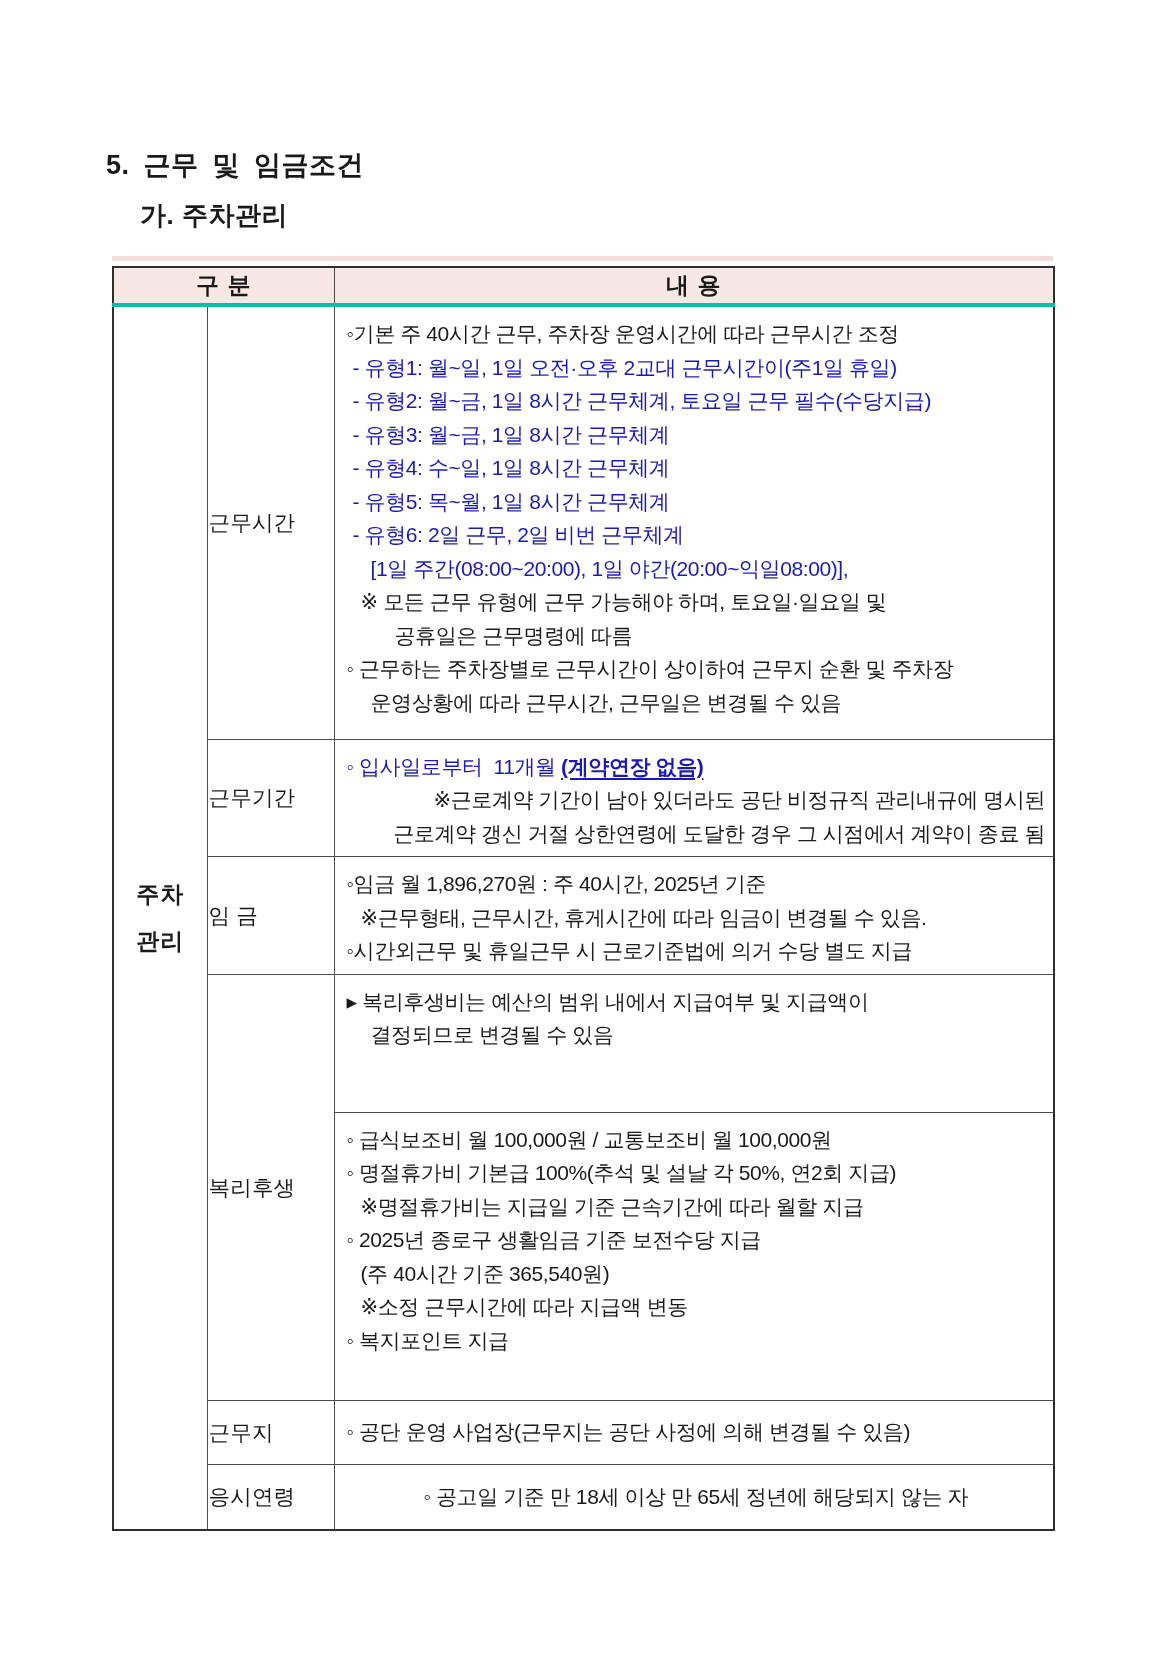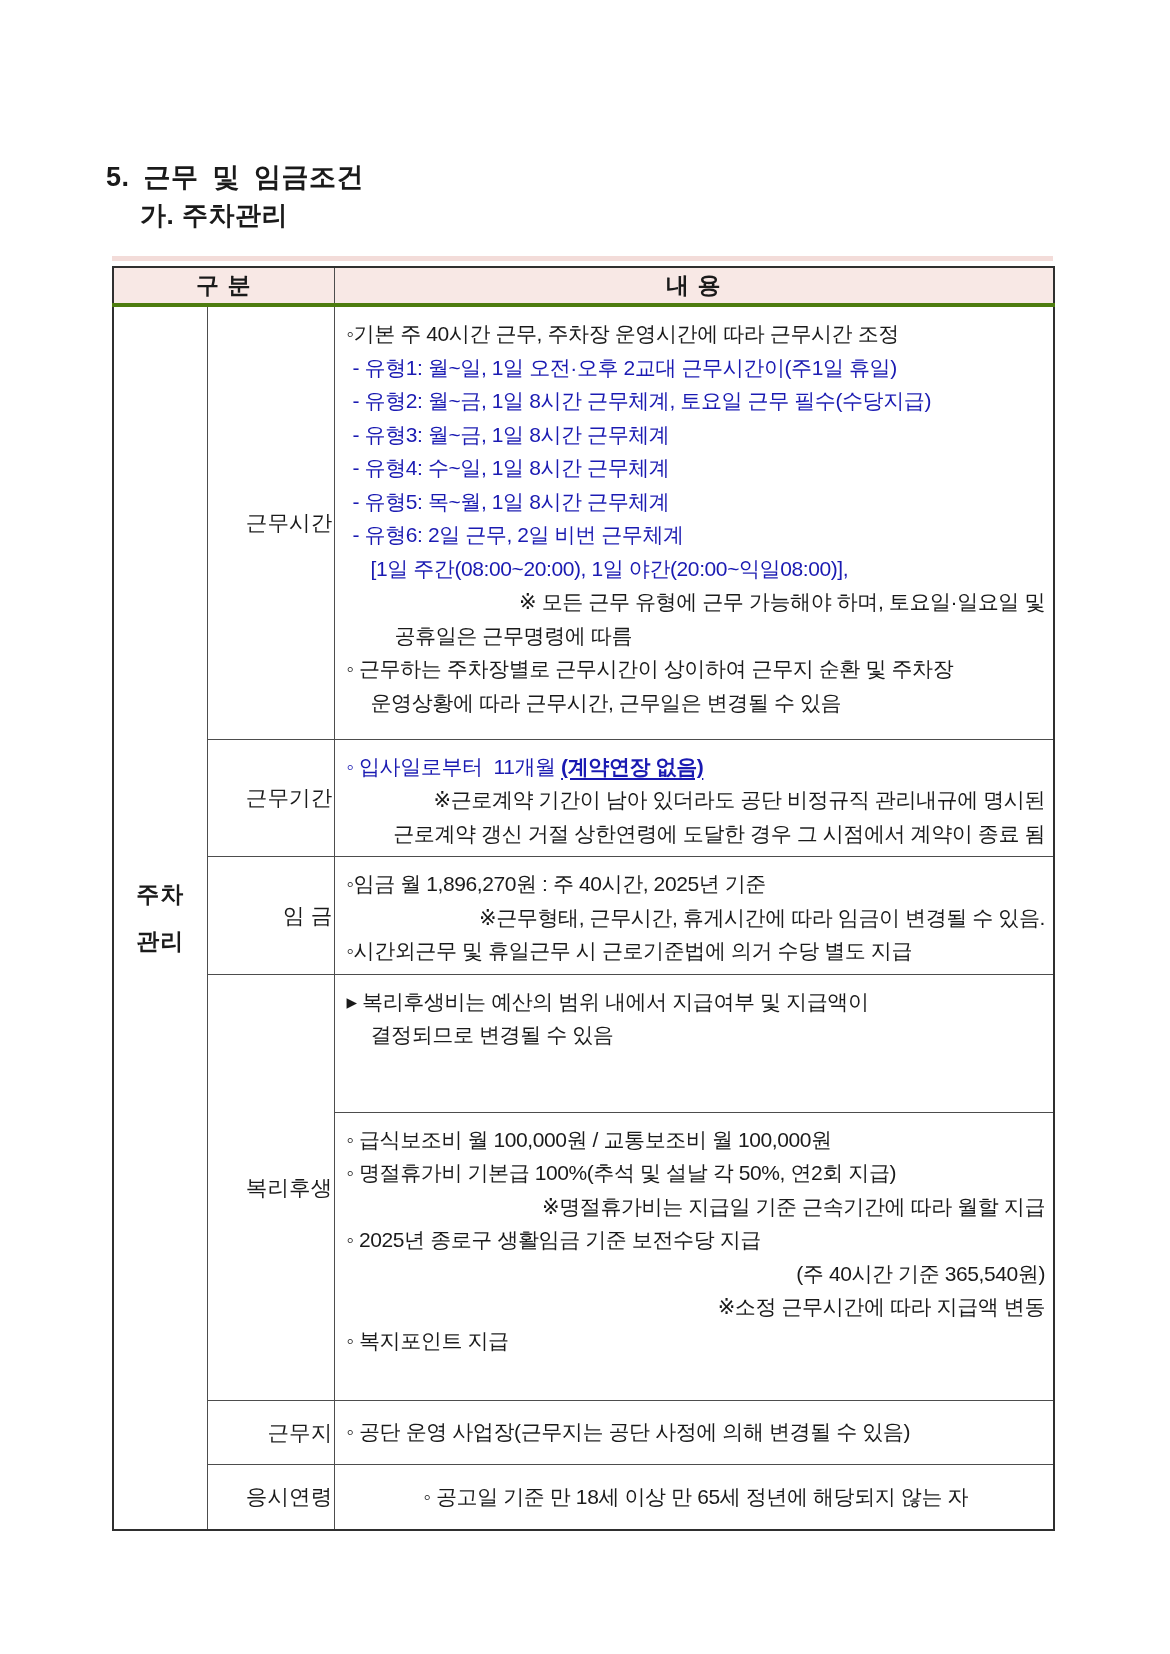--- a/index.html
+++ b/index.html
@@ -3,21 +3,21 @@
 <meta charset="utf-8">
 <style>
   html,body{margin:0;padding:0;}
   body{
     width:1170px;height:1654px;background:#ffffff;
     font-family:"Liberation Sans","DejaVu Sans",sans-serif;
     color:#1a1a1a;
   }
   .page{position:relative;width:1170px;height:1654px;overflow:hidden;}
   .title{
-    position:absolute;left:106px;top:159px;
+    position:absolute;left:106px;top:147px;
     font-size:27px;font-weight:600;letter-spacing:0.5px;word-spacing:6px;
   }
   .subtitle{
     position:absolute;left:140px;top:198px;
     font-size:26px;font-weight:600;letter-spacing:0.5px;
   }
   .pink-strip{
     position:absolute;left:112px;top:256px;width:941px;height:5px;
     background:#f3dcd9;
   }
@@ -28,51 +28,51 @@
   }
   col.c1{width:94px;}
   col.c2{width:127px;}
   col.c3{width:720px;}
   .cond th,.cond td{
     border:1px solid #4d4d4d;box-sizing:border-box;
     font-size:21.5px;
   }
   .cond thead th{
     height:38px;background:#f8e8e5;
-    border-bottom:4px solid #4d7c0f;
+    border-bottom:4px solid #14b8a6;
     font-weight:700;font-size:23px;text-align:center;vertical-align:middle;
     letter-spacing:1px;
   }
   td.group{
     text-align:center;vertical-align:middle;
     font-weight:700;font-size:23px;line-height:47px;letter-spacing:1px;
   }
   td.label{
-    text-align:right;vertical-align:middle;
+    text-align:left;vertical-align:middle;
     font-weight:500;font-size:21.5px;letter-spacing:0.2px;
   }
   td.content{
     vertical-align:top;padding:10px 8px 6px 8px;
   }
   td.content .line{
     white-space:pre;line-height:33.5px;font-size:21px;
     letter-spacing:-0.4px;font-weight:500;
   }
   td.center{vertical-align:middle;padding-top:0;padding-bottom:0;}
   .blue{color:#1a1ab2;}
   .bold{font-weight:700;text-align:right;}
   .strong-u{
     font-weight:700;
     text-decoration:underline;
     text-decoration-thickness:2px;
     text-underline-offset:4px;
   }
   .ind0{padding-left:4px;}
   .ind1{padding-left:10px;}
-  .ind2{padding-left:18px;text-align:right;}
+  .ind2{padding-left:18px;}
   .ind3{padding-left:28px;}
   .ind4{padding-left:52px;}
   .h-worktime{height:434px;padding-top:13px;}
   .h-period{height:104px;padding-top:3px;margin-top:10px;}
   .h-wage{height:117px;padding-top:9px;}
   .h-welfareA{height:138px;padding-top:13px;}
   .h-welfareB{height:288px;padding-top:22px;}
   .h-workplace{height:64px;}
   .h-age{height:66px;text-align:center;}
 </style>

